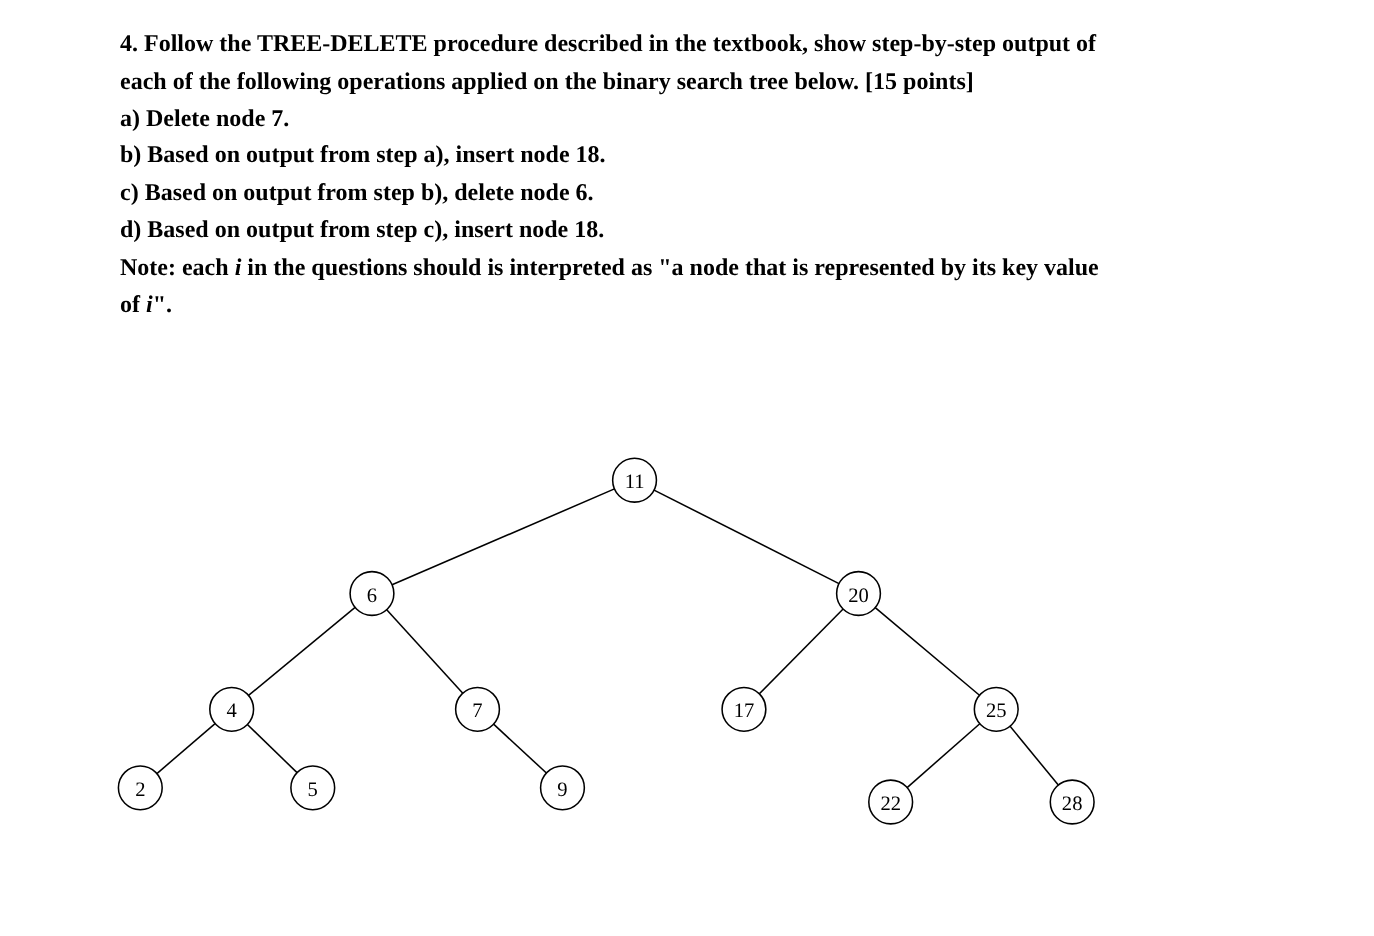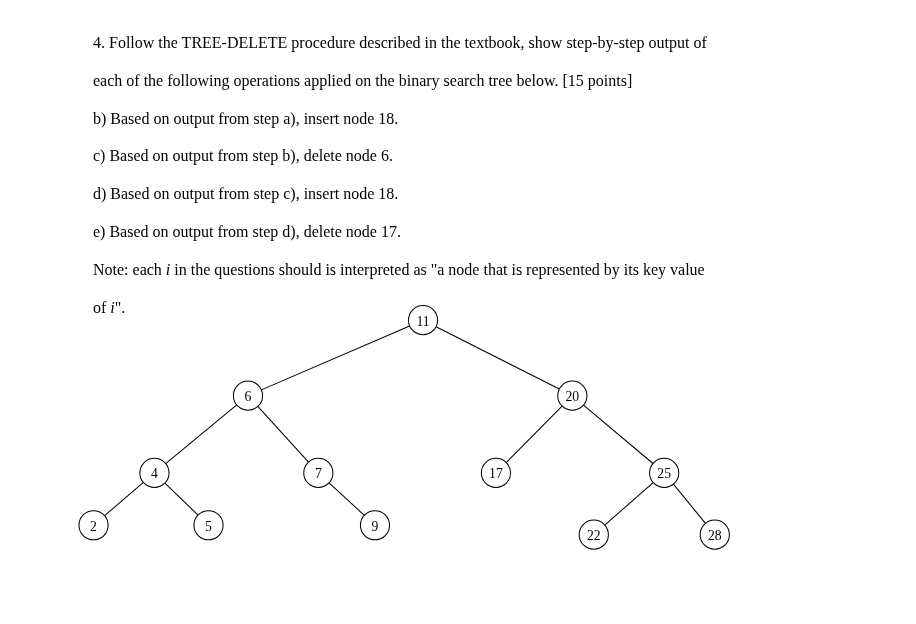--- a/index.html
+++ b/index.html
@@ -7,21 +7,21 @@
       width: 916px;
       height: 624px;
       background: #ffffff;
       font-family: "Times New Roman", Times, serif;
       font-size: 16px;
       color: #000000;
       padding: 18px 80px 10px 80px;
       position: relative;
     }
     .question-text { line-height: 1.55; }
-    .question-text p { margin: 13px; }
+    .question-text p { margin: 0; font-weight: bold; }
     .italic { font-style: italic; }
     .tree-container {
       position: absolute;
       top: 260px;
       left: 0;
       width: 786px;
       height: 364px;
     }
     .tree-svg { width: 100%; height: 100%; }
     .node circle {
@@ -41,24 +41,24 @@
       stroke-width: 1.2;
       fill: none;
     }
   </style>
 </head>
 <body>
 
 <div class="question-text">
   <p>4. Follow the TREE-DELETE procedure described in the textbook, show step-by-step output of</p>
   <p>each of the following operations applied on the binary search tree below. [15 points]</p>
+  <p>a) Delete node 7.</p>
   <p>b) Based on output from step a), insert node 18.</p>
   <p>c) Based on output from step b), delete node 6.</p>
   <p>d) Based on output from step c), insert node 18.</p>
-  <p>e) Based on output from step d), delete node 17.</p>
   <p>
     <span>Note: each </span><span class="italic">i</span><span> in the questions should is interpreted as "a node that is represented by its key value</span>
   </p>
   <p>
     <span>of </span><span class="italic">i</span><span>".</span>
   </p>
 </div>
 
 <div class="tree-container">
   <svg class="tree-svg" id="tree-svg" viewBox="0 0 916 364">

